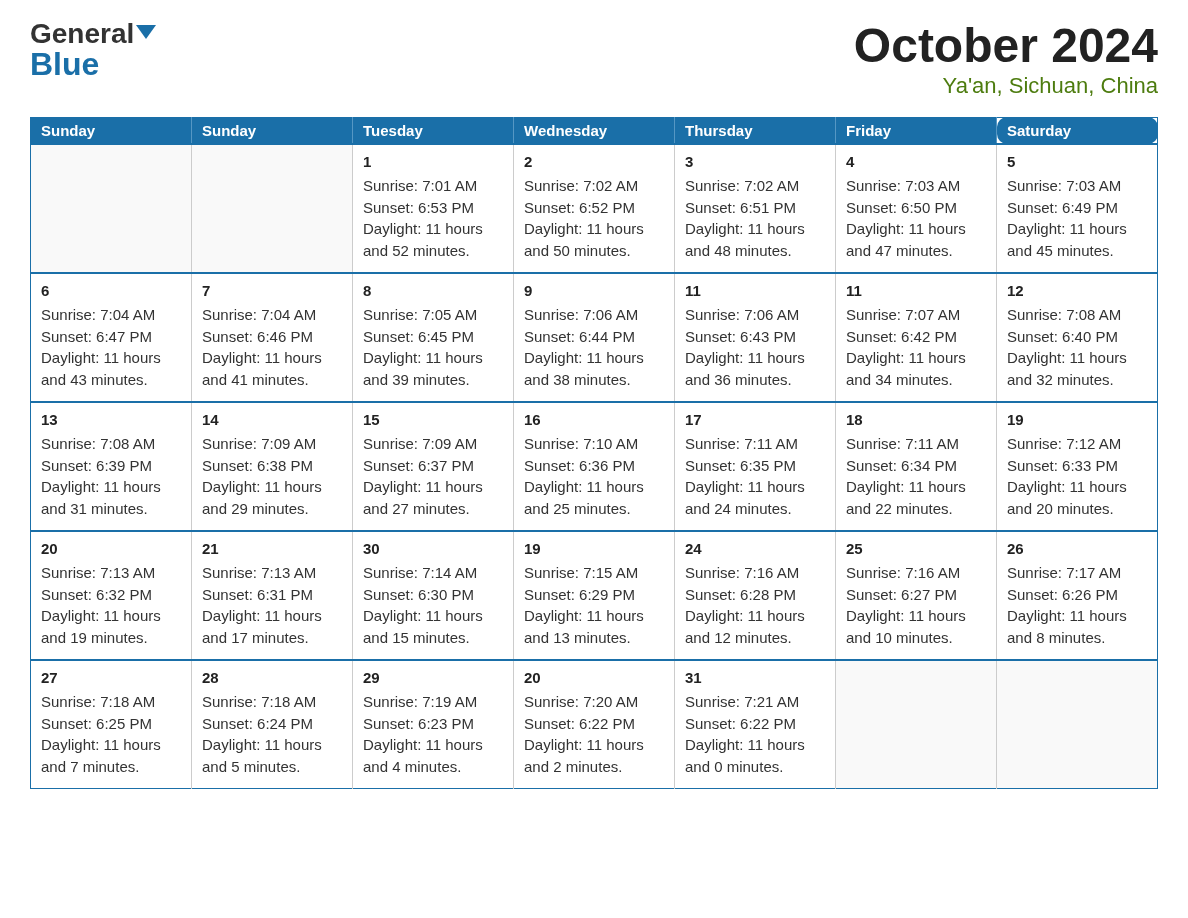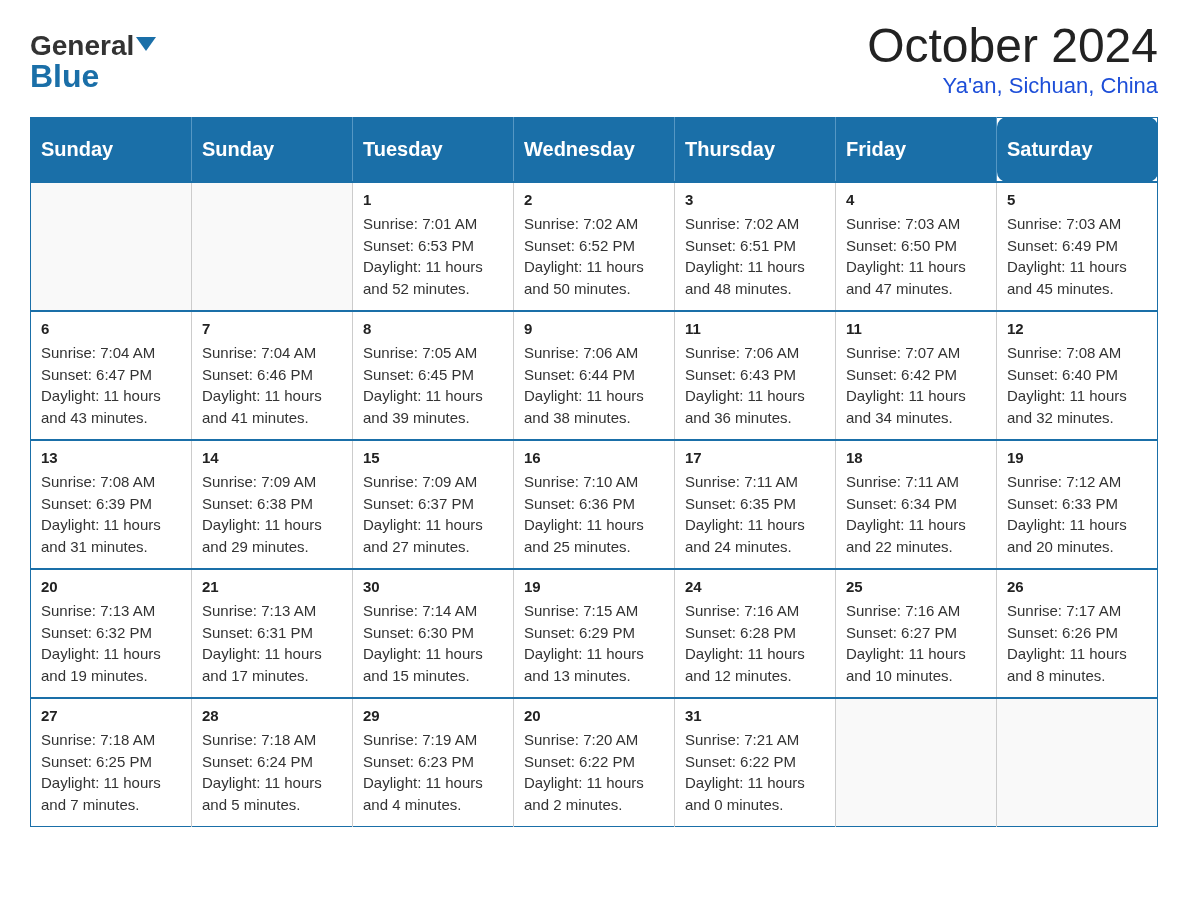--- a/index.html
+++ b/index.html
@@ -13,21 +13,20 @@
     .header {
       display: flex;
       justify-content: space-between;
       align-items: flex-start;
       margin-bottom: 18px;
     }
     .logo {
       display: flex;
       flex-direction: column;
       align-items: flex-start;
-      margin-top: 12px;
     }
     .logo-text-general {
       font-size: 28px;
       font-weight: bold;
       color: #333;
       line-height: 1;
     }
     .logo-text-blue {
       font-size: 32px;
       font-weight: bold;
@@ -48,40 +47,40 @@
     }
     .logo-top-row {
       display: flex;
       align-items: center;
     }
     .title-section {
       text-align: right;
     }
     .title-section h1 {
       font-size: 48px;
-      font-weight: normal;
+      font-weight: bold;
       color: #222;
       line-height: 1.1;
     }
     .title-section h2 {
       font-size: 22px;
       font-weight: normal;
-      color: #1d4ed8;
+      color: #4d7c0f;
     }
     .calendar-table {
       width: 100%;
       border-collapse: collapse;
       border: 1px solid #1a6fa8;
     }
     .calendar-table thead tr th {
       background-color: #1a6fa8;
       color: #fff;
-      font-size: 20px;
-      font-weight: bold;
-      padding: 20px 10px;
+      font-size: 15px;
+      font-weight: bold;
+      padding: 4px 10px;
       text-align: left;
       border-right: 1px solid #5597c4;
     }
     .calendar-table thead tr th:last-child {
       border-right: none;
       border-radius: 10px;
     }
     .calendar-table tbody tr {
       border-top: 2px solid #1a6fa8;
     }

